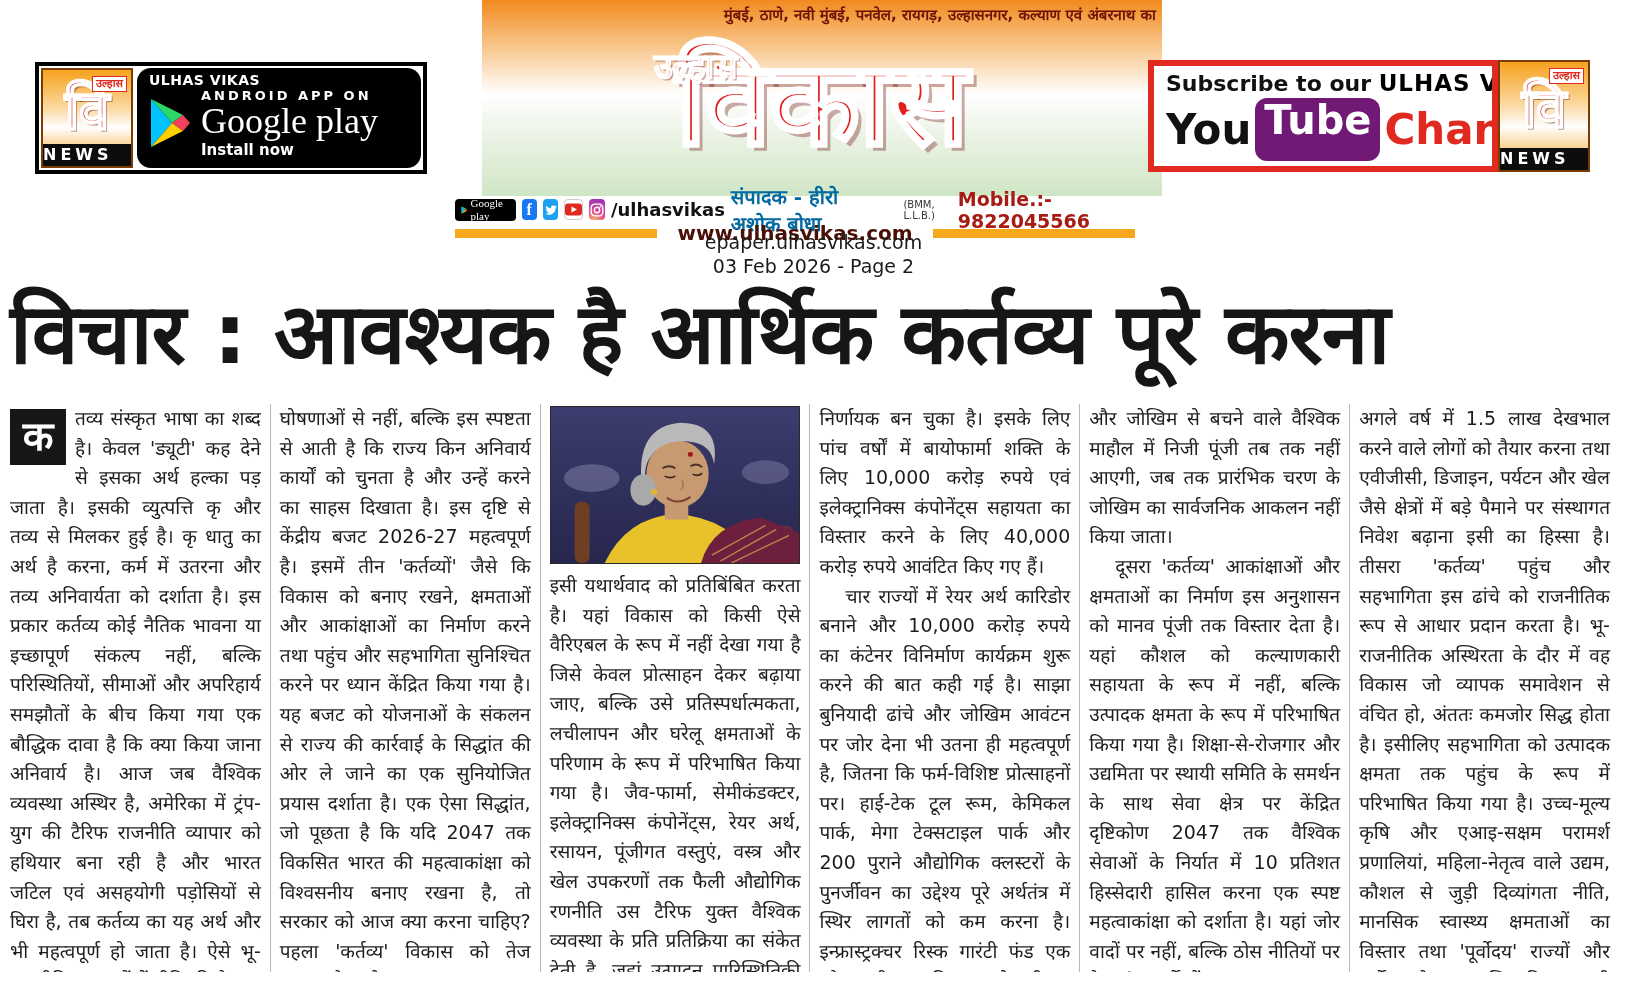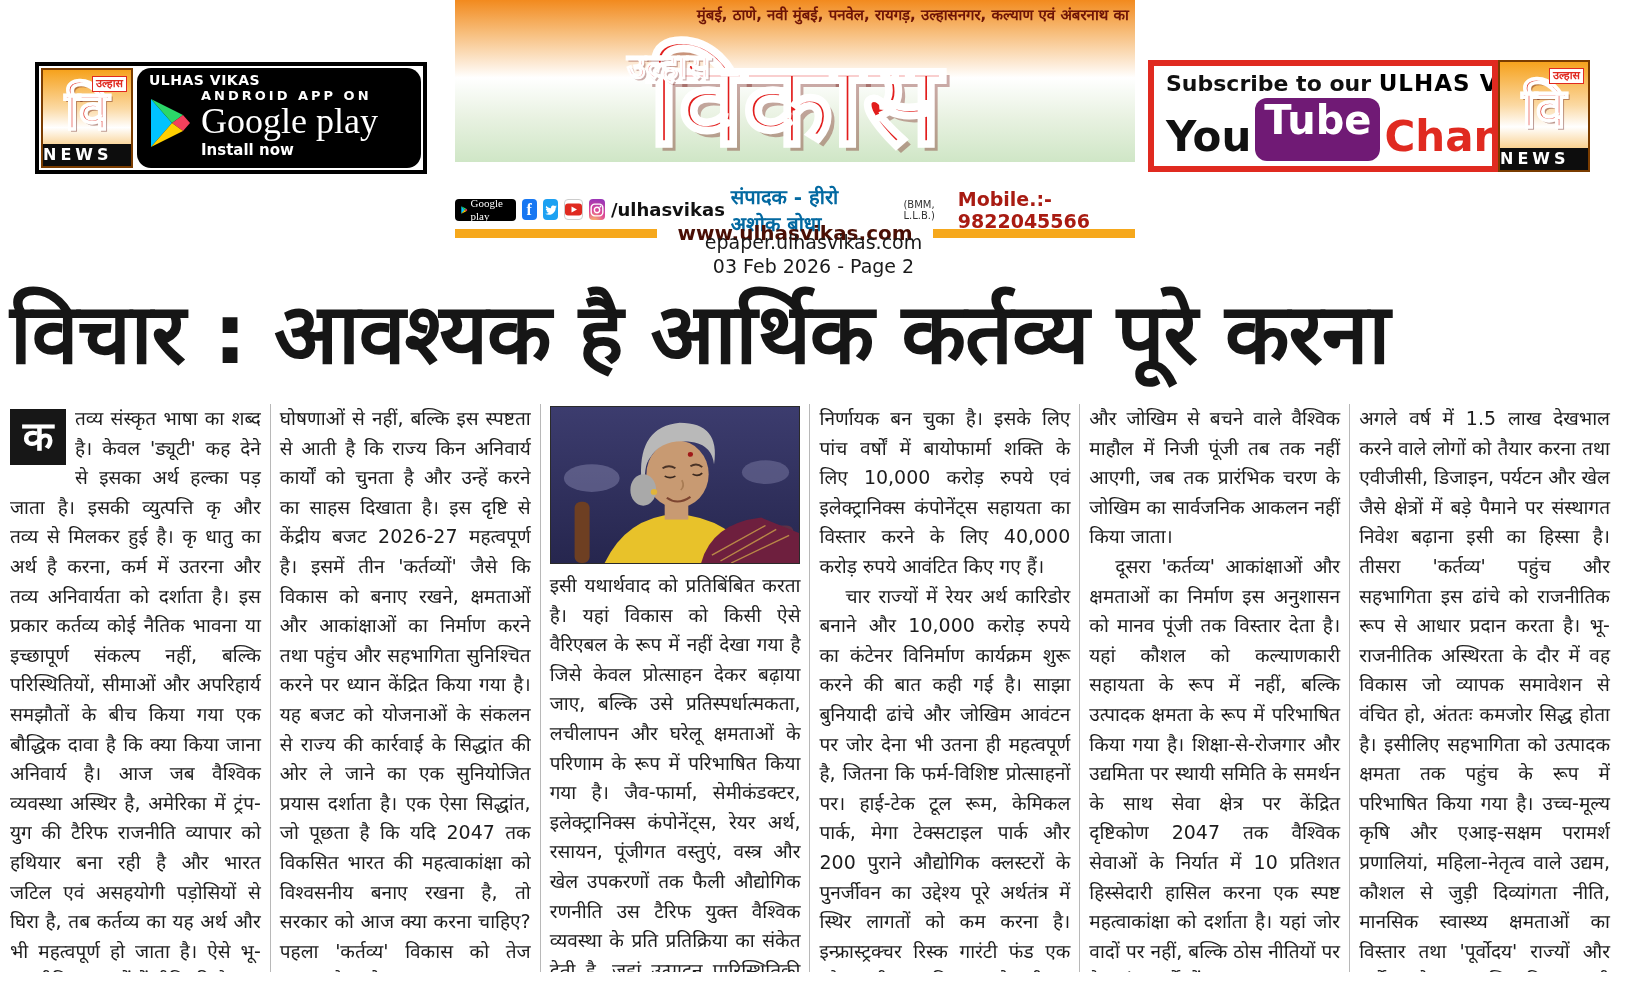--- a/index.html
+++ b/index.html
@@ -42,21 +42,21 @@
   }
   .play-box .brand { font-size:14px; font-weight:bold; letter-spacing:.5px; }
   .play-row { display:flex; align-items:center; gap:10px; margin-top:0px; }
   .play-tri { width:42px; height:52px; }
   .play-col .l1 { font-size:13px; letter-spacing:3px; font-weight:bold; }
   .play-col .l2 { font-family:"Liberation Serif", serif; font-size:36px; line-height:1.05; }
   .play-col .l3 { font-size:15px; font-weight:bold; }
 
   
   .masthead {
-    position:absolute; left:455px; top:0; width:680px; height:162px;
+    position:absolute; left:482px; top:0; width:680px; height:196px;
     background: linear-gradient(180deg,#f28a1e 0%, #f7bd7a 20%, #ffffff 48%, #e9f2e2 72%, #cfe6c6 100%);
     overflow:hidden;
   }
   .coverage { position:absolute; top:4px; right:6px; font-size:15px; font-weight:bold; color:#6e1407; }
   .tagline  { position:absolute; top:26px; right:46px; font-size:27px; font-weight:900; color:#3c0e05; }
   .title-small {
     position:absolute; left:172px; top:42px; font-size:34px; font-weight:900; color:#e21d1c;
     -webkit-text-stroke:1.5px #fff; text-shadow:2px 2px 0 rgba(110,15,8,.35); z-index:2;
   }
   .title-main {
@@ -92,21 +92,21 @@
   .site-bar .bar { flex:1; height:9px; background:#f6a81c; }
   .site-bar .url { font-weight:bold; font-size:20px; color:#4a0f05; }
 
   .badge-right { position:absolute; left:1148px; top:60px; width:442px; height:112px; display:flex; }
   .subscribe-box {
     flex:1; border:6px solid #e02a20; background:#fff; padding:4px 8px 2px 12px; overflow:hidden;
   }
   .sub-l1 { white-space:nowrap; }
   .sub-l1 .n { font-size:22px; font-weight:bold; color:#111;margin-top:12px; }
   .sub-l1 .b { font-size:23px; font-weight:900; color:#000; letter-spacing:1px; }
-  .sub-l2 { display:flex; align-items:flex-end; gap:4px; margin-top:2px; }
+  .sub-l2 { display:flex; align-items:center; gap:4px; margin-top:2px; }
   .sub-l2 .you { font-size:42px; font-weight:900; color:#111; }
   .sub-l2 .tube { font-size:40px; font-weight:900; color:#fff; background:#701a75; border-radius:12px; padding:0 9px 19px; line-height:1.1; }
   .sub-l2 .channel { font-size:42px; font-weight:900; color:#e02a20; }
   .badge-right .uv-logo { width:92px; height:112px; border:2px solid #7a3c00; }
 
   
   .page-info { position:absolute; left:0; top:230px; width:100%; text-align:center; font-size:19px; color:#1a1a1a; line-height:24px; }
 
   
   .headline {

